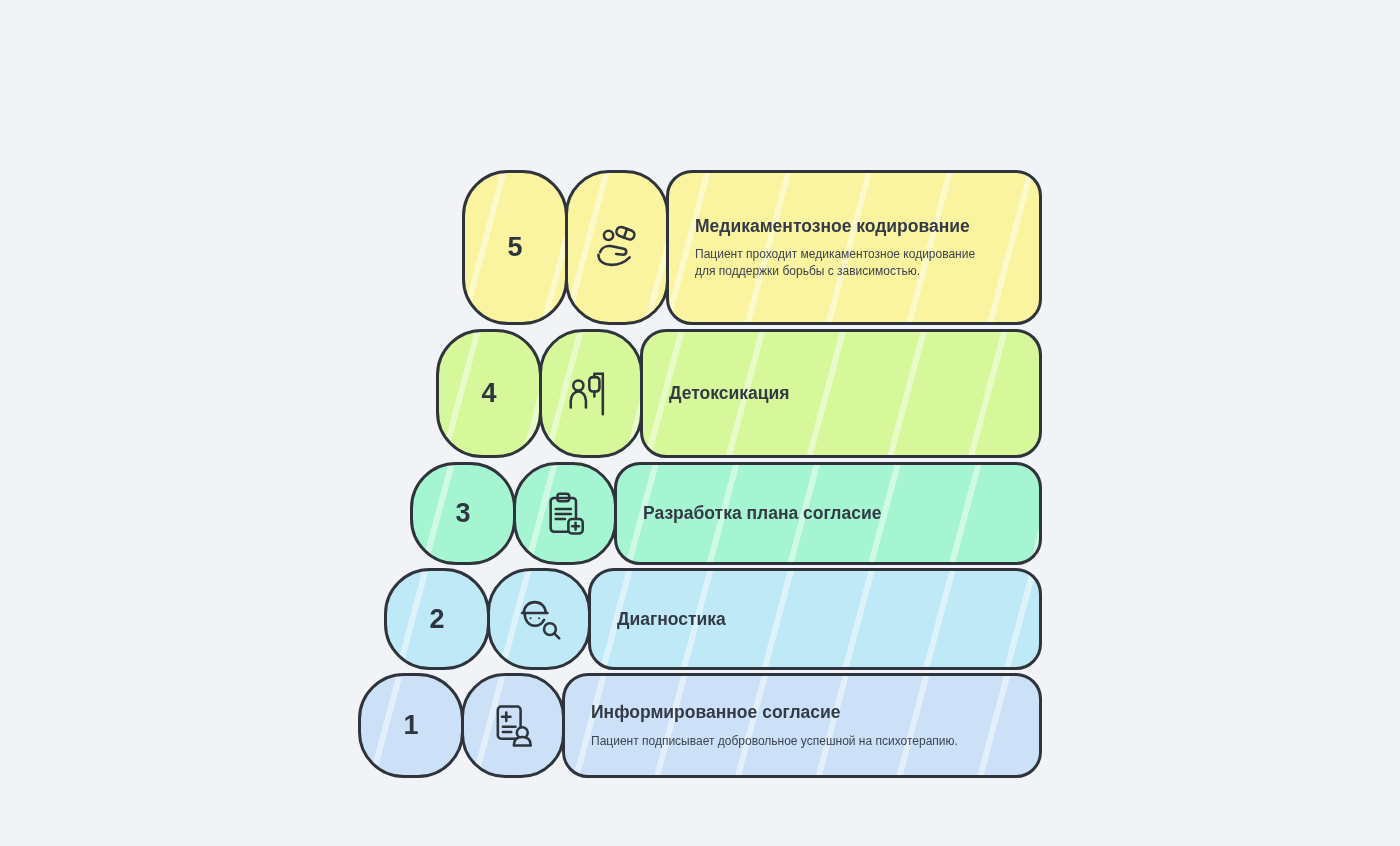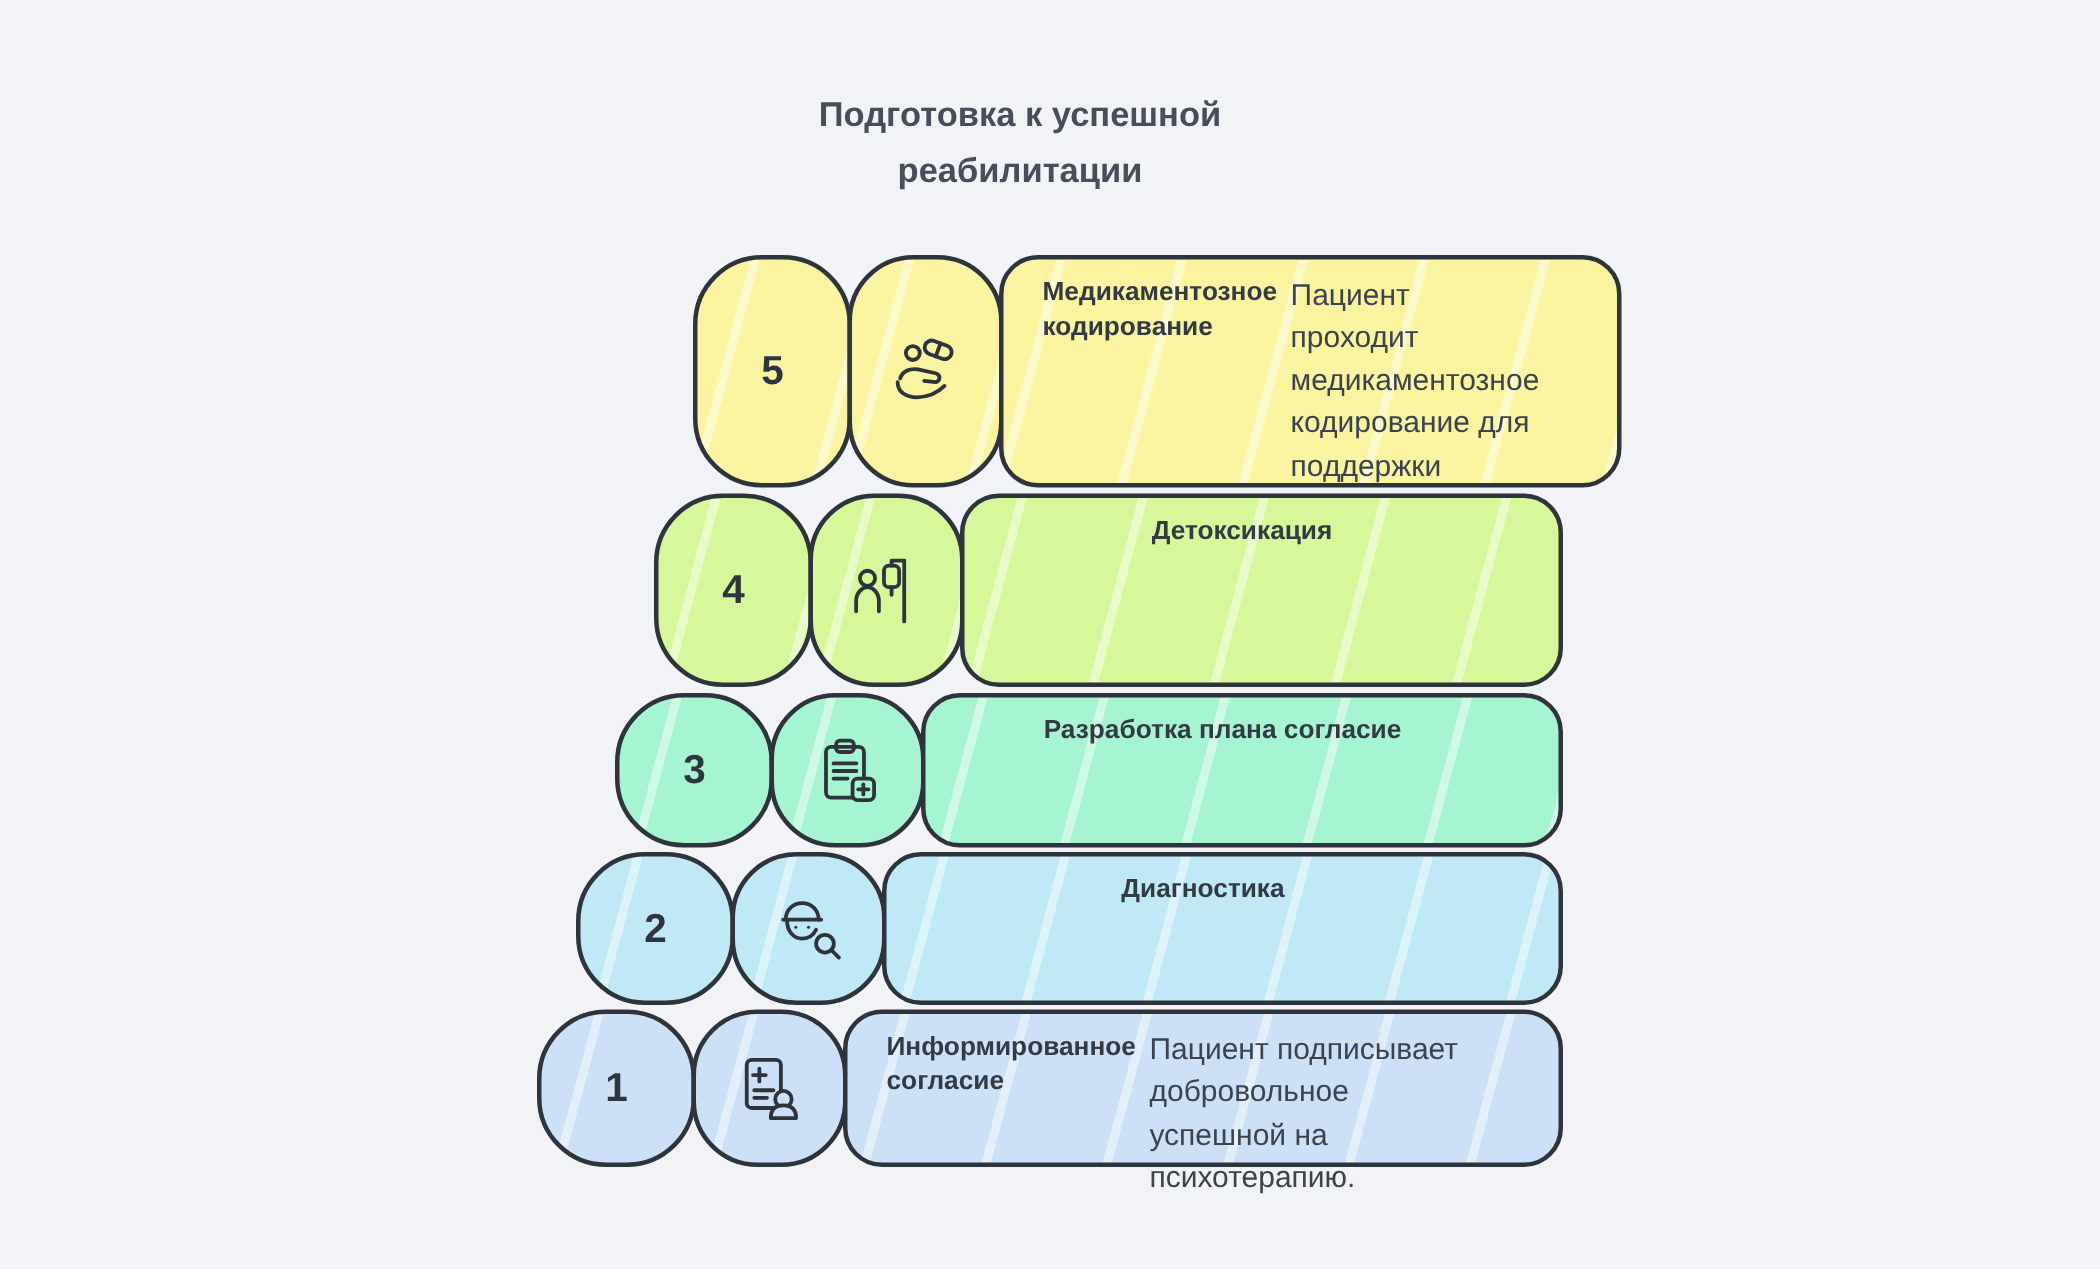--- a/index.html
+++ b/index.html
@@ -62,33 +62,33 @@
     border-radius: 44px;
     display: flex;
     align-items: center;
     justify-content: center;
   }
   .content {
     flex: 1;
     margin-left: -3px;
     border-radius: 26px;
     display: flex;
-    flex-direction: row;
+    flex-direction: column;
     justify-content: center;
     gap: 9px;
     padding: 10px 52px 10px 26px;
   }
   .step-title {
     font-size: 17.5px;
     font-weight: 700;
     color: #333A46;
     line-height: 1.3;
   }
   .step-desc {
-    font-size: 20px;
+    font-size: 12px;
     color: #3C434E;
     line-height: 1.42;
   }
   svg.icon { display:block; }
   svg.icon .lines {
     fill: none;
     stroke: #2E333C;
     stroke-width: 3;
     stroke-linecap: round;
     stroke-linejoin: round;
@@ -100,24 +100,20 @@
     stroke-linecap: round;
     stroke-linejoin: round;
   }
   svg.icon .dot { fill:#2E333C; stroke:none; }
 </style>
 </head>
 <body>
 
 <div id="canvas">
 
-  <div class="page-title">
-    <span>Подготовка к успешной</span>
-    <span>реабилитации</span>
-  </div>
 
   <div class="step step-0" style="--step-color: #FAF4A0;">
     <div class="num-capsule">
       <span>5</span>
     </div>
     <div class="icon-capsule">
       <svg class="icon" viewBox="0 0 64 64" width="54" height="54" aria-hidden="true">
         <g class="lines">
           <g transform="rotate(20 42 14.5)">
             <rect x="31" y="9" width="22" height="11" rx="5.5"></rect>

